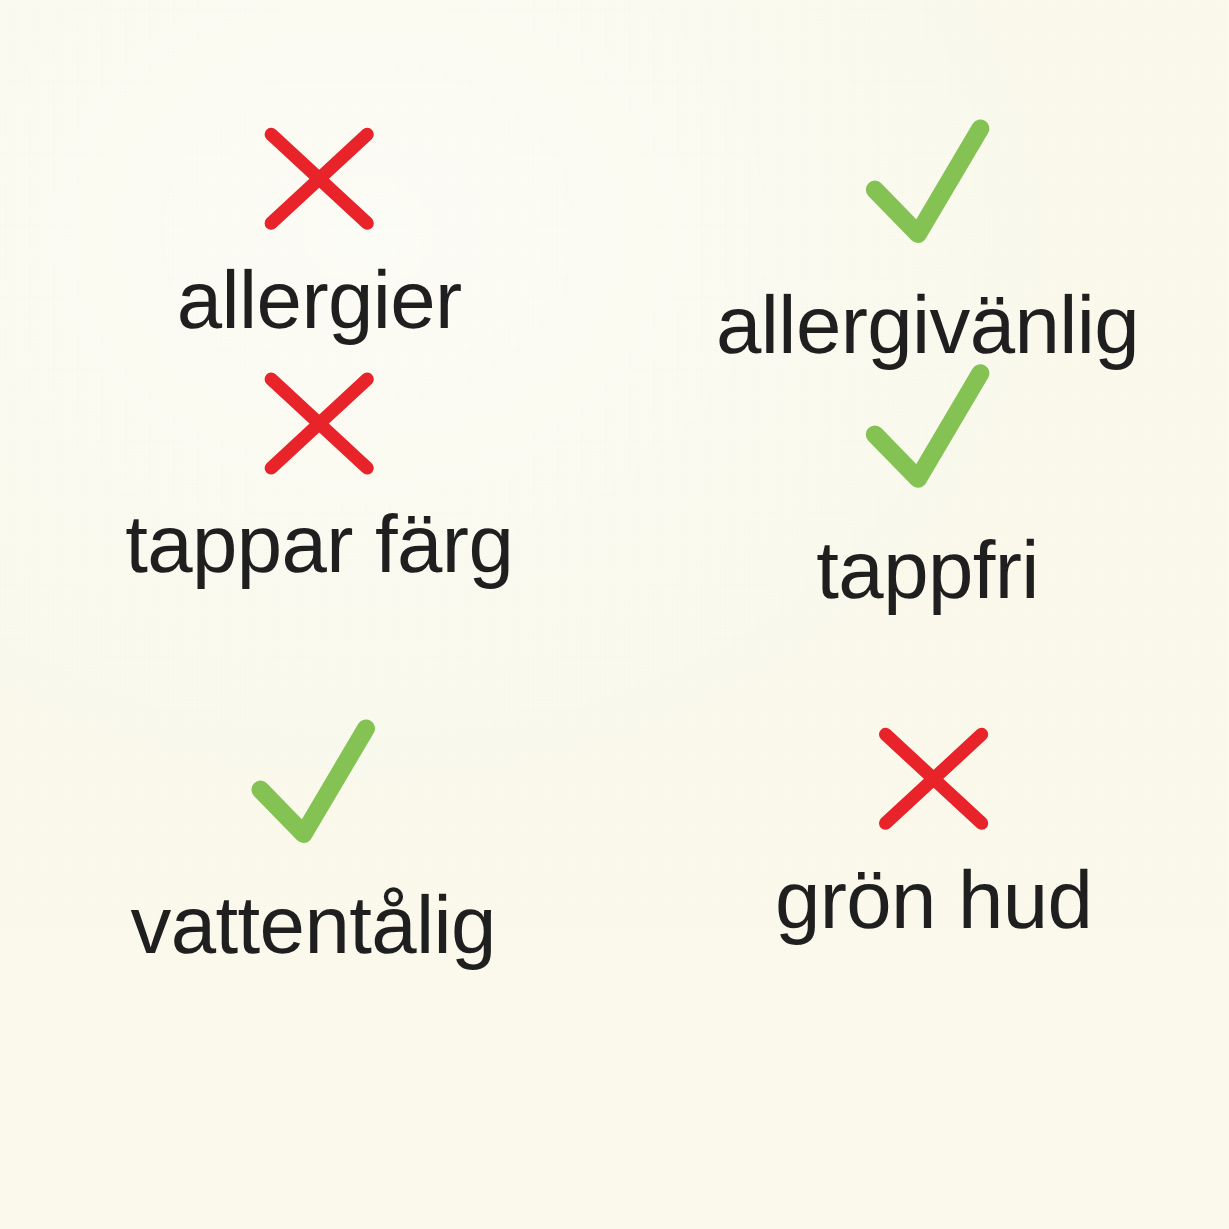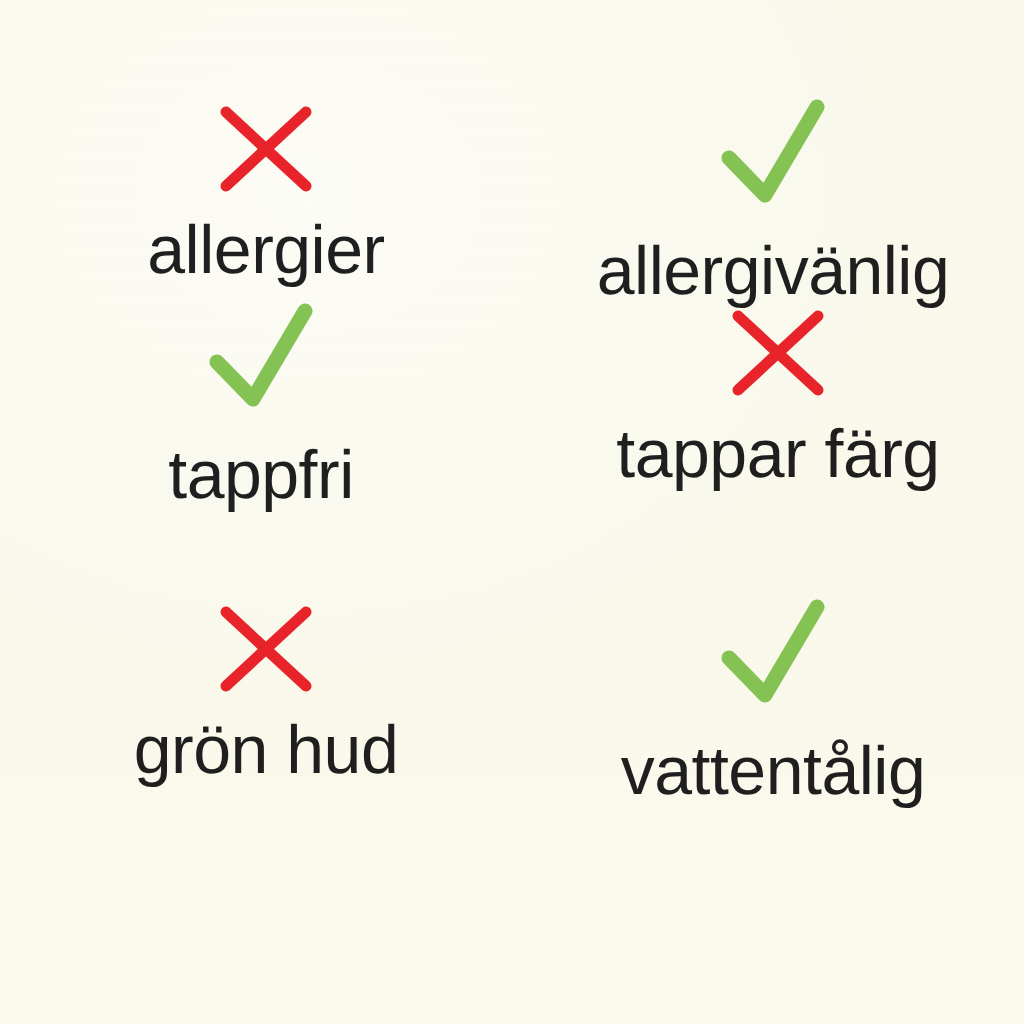--- a/index.html
+++ b/index.html
@@ -102,48 +102,48 @@
       <div class="label">allergier</div>
     </div>
 
     <div class="cell col-right r1 row1">
       <svg class="mark" viewBox="0 0 120 112" aria-hidden="true">
         <path d="M16 62 L52 99 L104 11" stroke="#84c254" stroke-width="15" stroke-linecap="round" stroke-linejoin="round" fill="none"></path>
       </svg>
       <div class="label">allergivänlig</div>
     </div>
 
-    <div class="cell col-right r2 row2">
-      <svg class="mark" viewBox="0 0 120 112" aria-hidden="true">
-        <path d="M16 62 L52 99 L104 11" stroke="#84c254" stroke-width="15" stroke-linecap="round" stroke-linejoin="round" fill="none"></path>
-      </svg>
-      <div class="label">tappfri</div>
-    </div>
-
     <div class="cell col-left r2 row2">
       <svg class="mark cross" viewBox="0 0 112 106" aria-hidden="true">
         <g stroke="#e8232a" stroke-width="11" stroke-linecap="round" fill="none">
           <line x1="16" y1="16" x2="96" y2="90"></line>
           <line x1="96" y1="16" x2="16" y2="90"></line>
         </g>
       </svg>
       <div class="label">tappar färg</div>
+    </div>
+
+    <div class="cell col-right r2 row2">
+      <svg class="mark" viewBox="0 0 120 112" aria-hidden="true">
+        <path d="M16 62 L52 99 L104 11" stroke="#84c254" stroke-width="15" stroke-linecap="round" stroke-linejoin="round" fill="none"></path>
+      </svg>
+      <div class="label">tappfri</div>
+    </div>
+
+    <div class="cell col-right r3 row3">
+      <svg class="mark" viewBox="0 0 120 112" aria-hidden="true">
+        <path d="M16 62 L52 99 L104 11" stroke="#84c254" stroke-width="15" stroke-linecap="round" stroke-linejoin="round" fill="none"></path>
+      </svg>
+      <div class="label">vattentålig</div>
     </div>
 
     <div class="cell col-left r3 row3">
       <svg class="mark cross" viewBox="0 0 112 106" aria-hidden="true">
         <g stroke="#e8232a" stroke-width="11" stroke-linecap="round" fill="none">
           <line x1="16" y1="16" x2="96" y2="90"></line>
           <line x1="96" y1="16" x2="16" y2="90"></line>
         </g>
       </svg>
       <div class="label">grön hud</div>
     </div>
 
-    <div class="cell col-right r3 row3">
-      <svg class="mark" viewBox="0 0 120 112" aria-hidden="true">
-        <path d="M16 62 L52 99 L104 11" stroke="#84c254" stroke-width="15" stroke-linecap="round" stroke-linejoin="round" fill="none"></path>
-      </svg>
-      <div class="label">vattentålig</div>
-    </div>
-
   </div>
 </div>
 
 </body></html>

